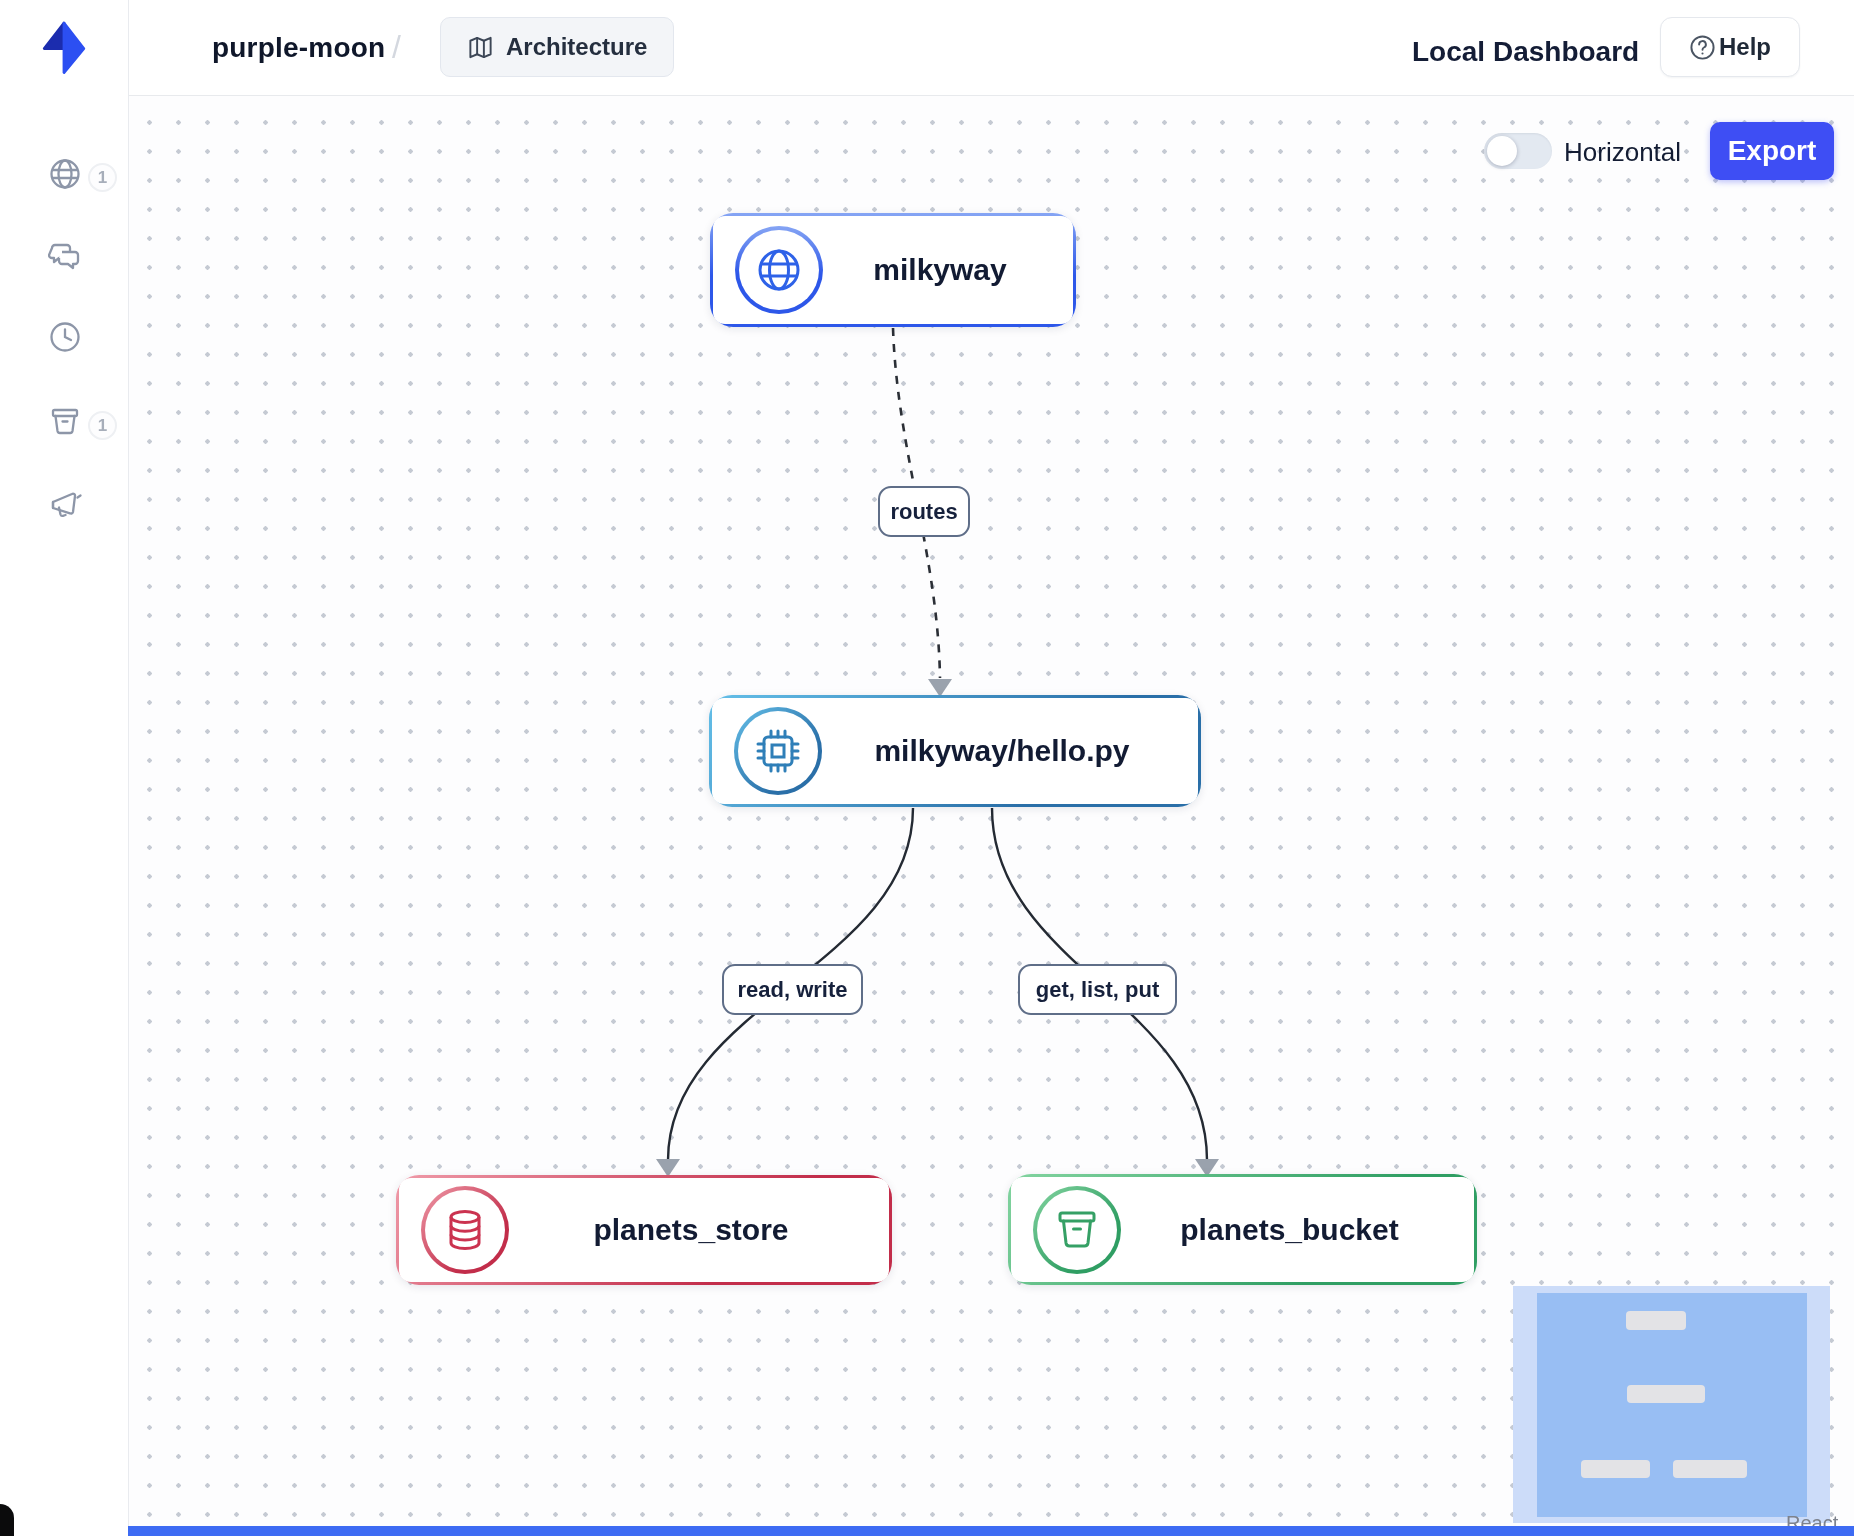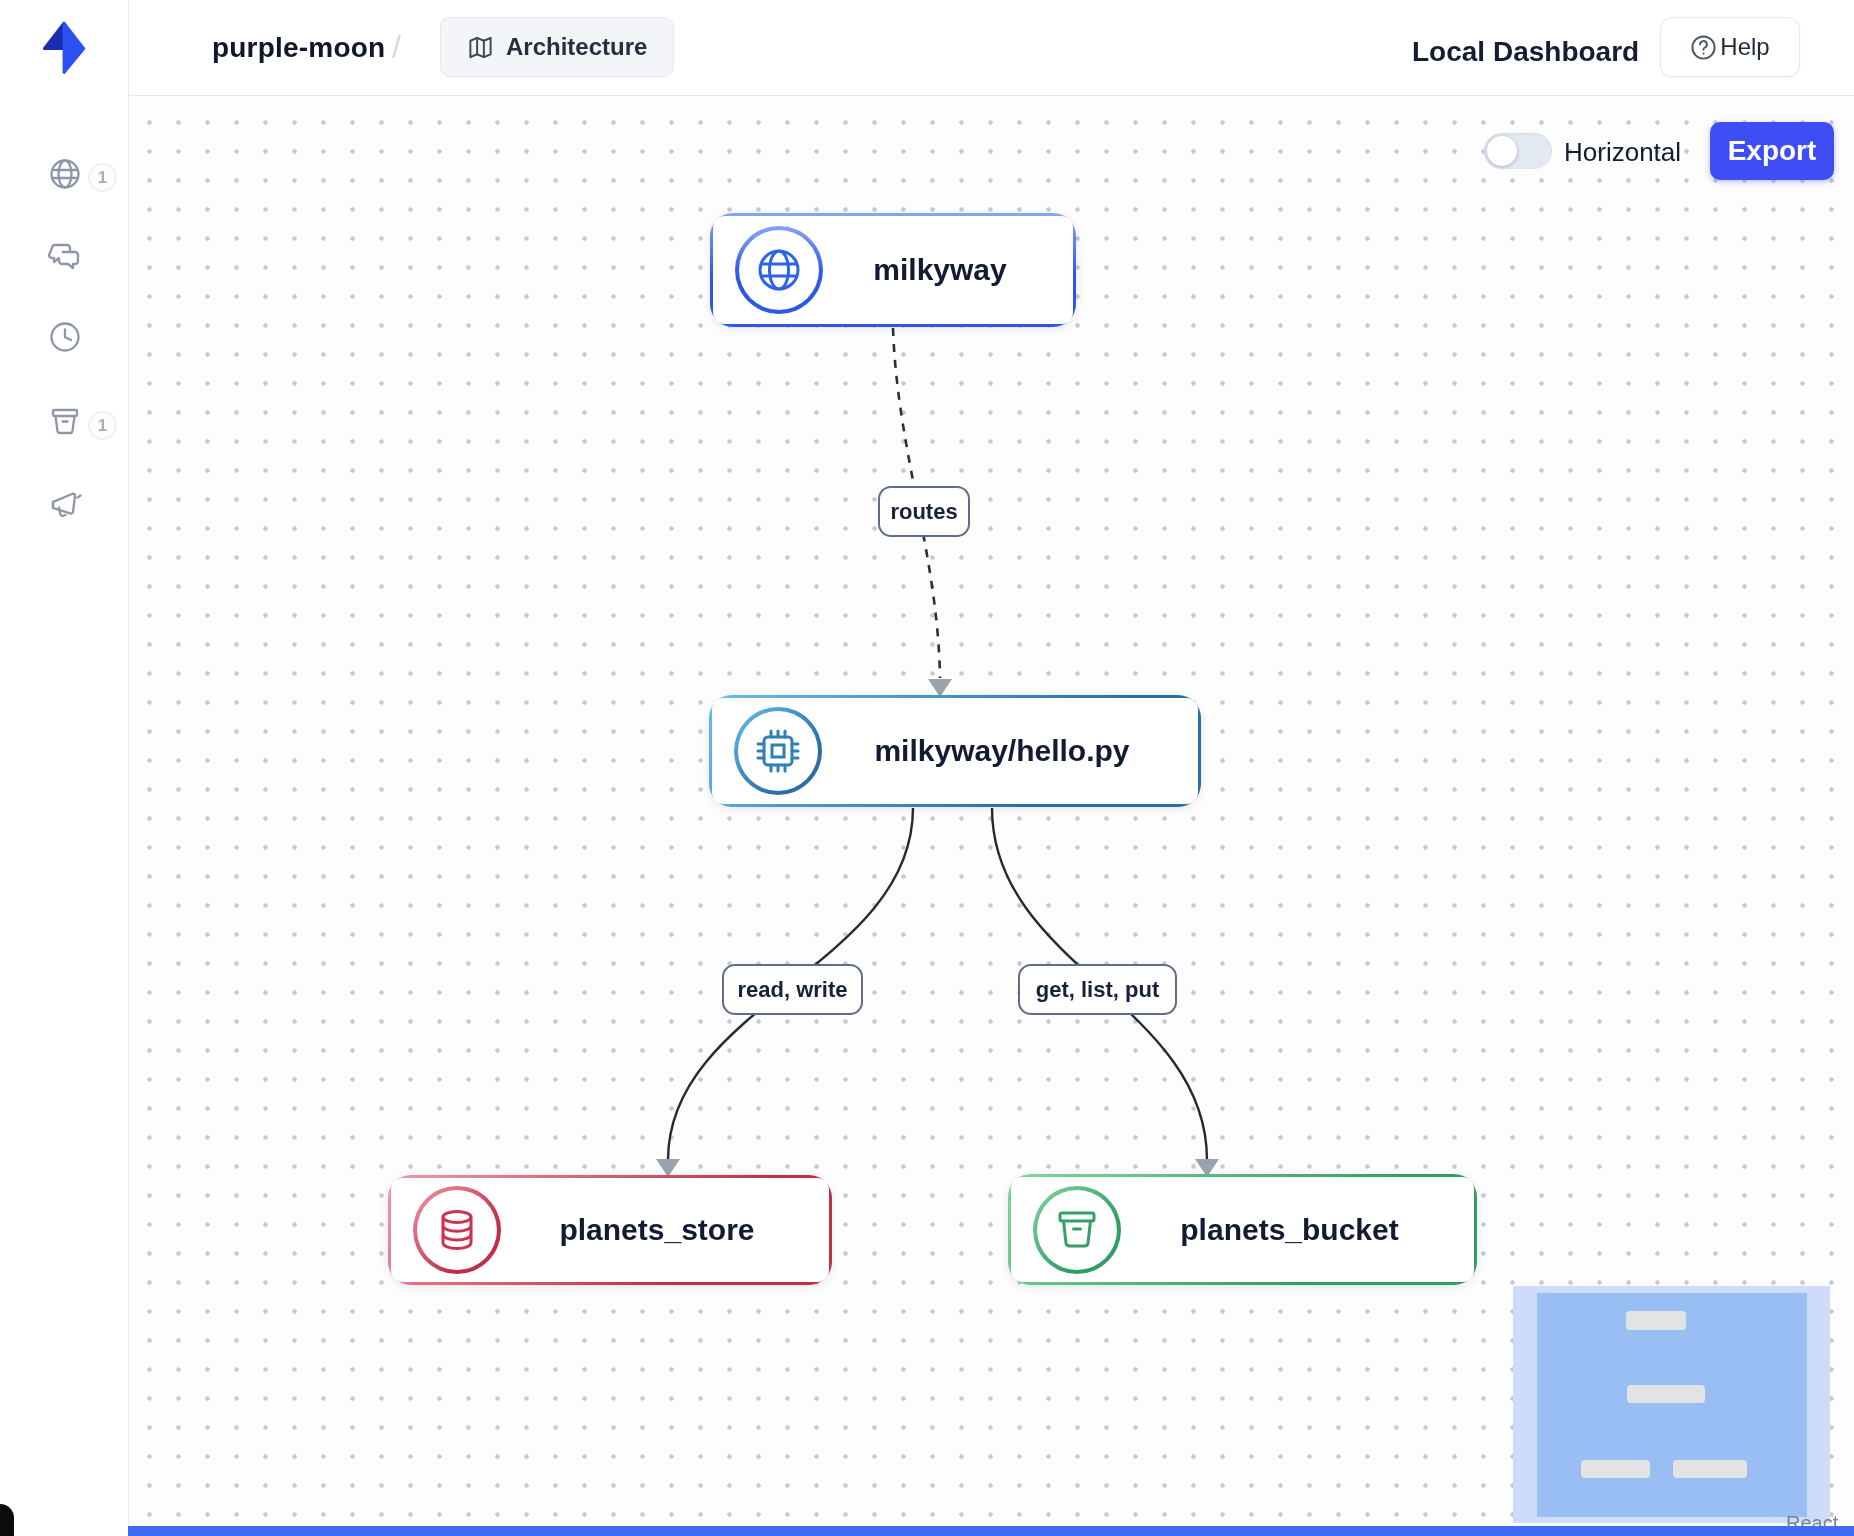--- a/index.html
+++ b/index.html
@@ -18,21 +18,21 @@
     font-size:28px; font-weight:700; color:#0f172a; letter-spacing:.2px; cursor:pointer; }
   .crumb-sep { position:absolute; left:392px; top:0; height:95px; display:flex; align-items:center;
     font-size:32px; font-weight:300; color:#d4d8df; }
   .arch-btn { position:absolute; left:440px; top:17px; height:60px; padding:0 26px; display:flex; align-items:center; gap:12px;
     background:#f3f5f8; border:1px solid #e3e7ee; border-radius:10px; cursor:pointer;
     font-size:24px; font-weight:600; color:#252f3f; }
   .env-label { position:absolute; left:1412px; top:4px; height:95px; display:flex; align-items:center;
     font-size:28px; font-weight:700; color:#141d36; }
   .help-btn { position:absolute; left:1660px; top:17px; width:140px; height:60px; display:flex; align-items:center; justify-content:center; gap:3px;
     background:#fff; border:1px solid #e5e8ed; border-radius:12px; box-shadow:0 1px 2px rgba(20,30,60,.05); cursor:pointer;
-    font-size:24px; font-weight:400; color:#1f2937; }
+    font-size:24px; font-weight:700; color:#1f2937; }
 
   
   .side-item { position:absolute; left:40px; width:80px; height:56px; cursor:pointer; }
   .side-item svg { position:absolute; left:8px; top:10px; }
   .badge { position:absolute; left:48px; top:16px; width:29px; height:29px; border-radius:50%;
     background:#fdfdfe; border:2px solid #eef0f3; color:#a7aeba; font-size:17px; font-weight:700;
     display:flex; align-items:center; justify-content:center; }
 
   
   .canvas { position:absolute; left:129px; top:96px; width:1725px; height:1440px; background-color:#fdfdfe;
@@ -186,21 +186,21 @@
           <rect x="11" y="11" width="28" height="28" rx="4"></rect>
           <rect x="19" y="19" width="12" height="12"></rect>
           <path d="M18 11 V5 M25 11 V5 M32 11 V5 M18 45 V39 M25 45 V39 M32 45 V39 M11 18 H5 M11 25 H5 M11 32 H5 M45 18 H39 M45 25 H39 M45 32 H39"></path>
         </svg>
       </div>
         </div>
       <div class="node-label">milkyway/hello.py</div>
     </div>
   </div>
 
-  <div class="node grad-db" style="left:388px; top:1175px; width:444px; height:110px">
+  <div class="node grad-db" style="left:396px; top:1175px; width:496px; height:110px">
     <div class="node-inner">
       <div class="node-ring grad-db">
           <div class="node-ring-inner">
         <svg width="50" height="50" viewBox="0 0 50 50" fill="none" stroke="#cb3350" stroke-width="3">
           <ellipse cx="25" cy="12" rx="14" ry="5.5"></ellipse>
           <path d="M11 12 V38 a14 5.5 0 0 0 28 0 V12"></path>
           <path d="M11 20.7 a14 5.5 0 0 0 28 0 M11 29.4 a14 5.5 0 0 0 28 0"></path>
         </svg>
       </div>
         </div>

